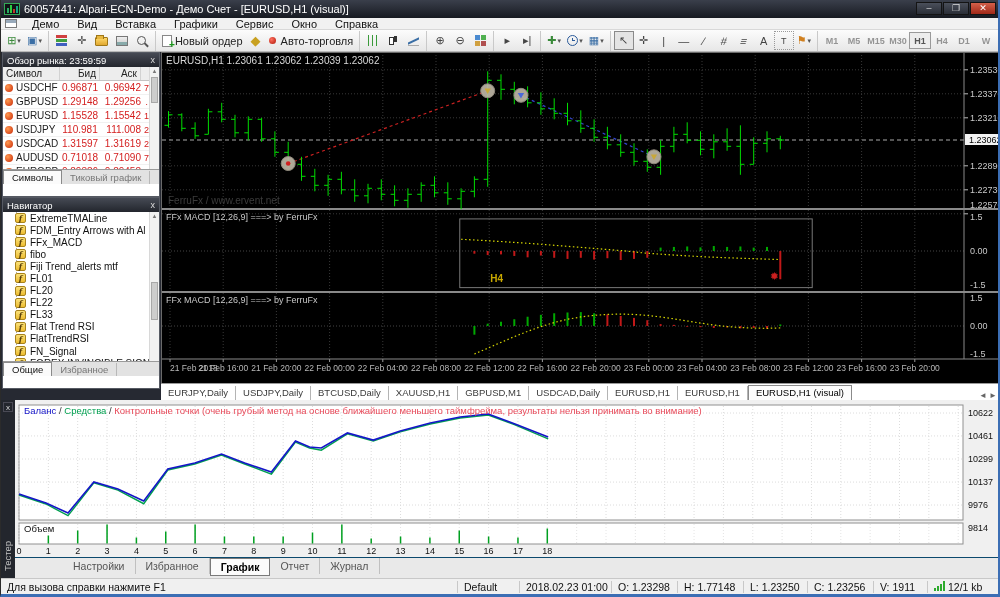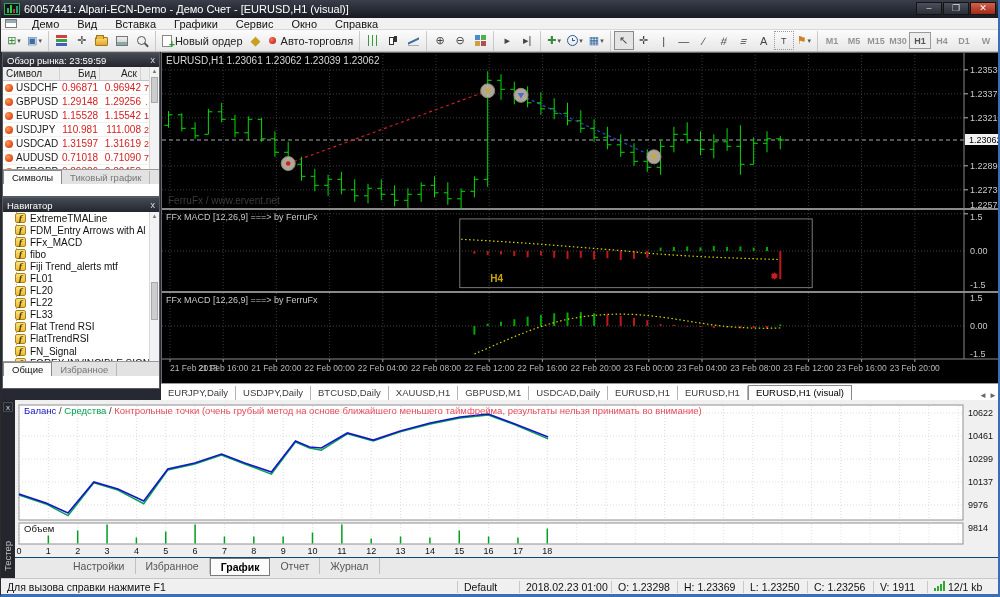--- a/index.html
+++ b/index.html
@@ -731,21 +731,21 @@
         <span class="ttab">Отчет</span>
         <span class="ttab">Журнал</span>
       </div>
   </div>
 
   <div class="statusbar">
     <span class="sseg first">Для вызова справки нажмите F1</span>
     <span class="sseg" style="width:62px">Default</span>
     <span class="sseg" style="width:92px">2018.02.23 01:00</span>
     <span class="sseg" style="width:66px">O: 1.23298</span>
-    <span class="sseg" style="width:66px">H: 1.23369</span>
+    <span class="sseg" style="width:66px">H: 1.77148</span>
     <span class="sseg" style="width:64px">L: 1.23250</span>
     <span class="sseg" style="width:66px">C: 1.23256</span>
     <span class="sseg" style="width:54px">V: 1911</span>
     <span class="sseg" style="width:74px">
       <span class="sig">
           <i style="height:3px"></i>
           <i style="height:5px"></i>
           <i style="height:7px"></i>
           <i style="height:10px"></i>
         </span><span>12/1 kb</span>

